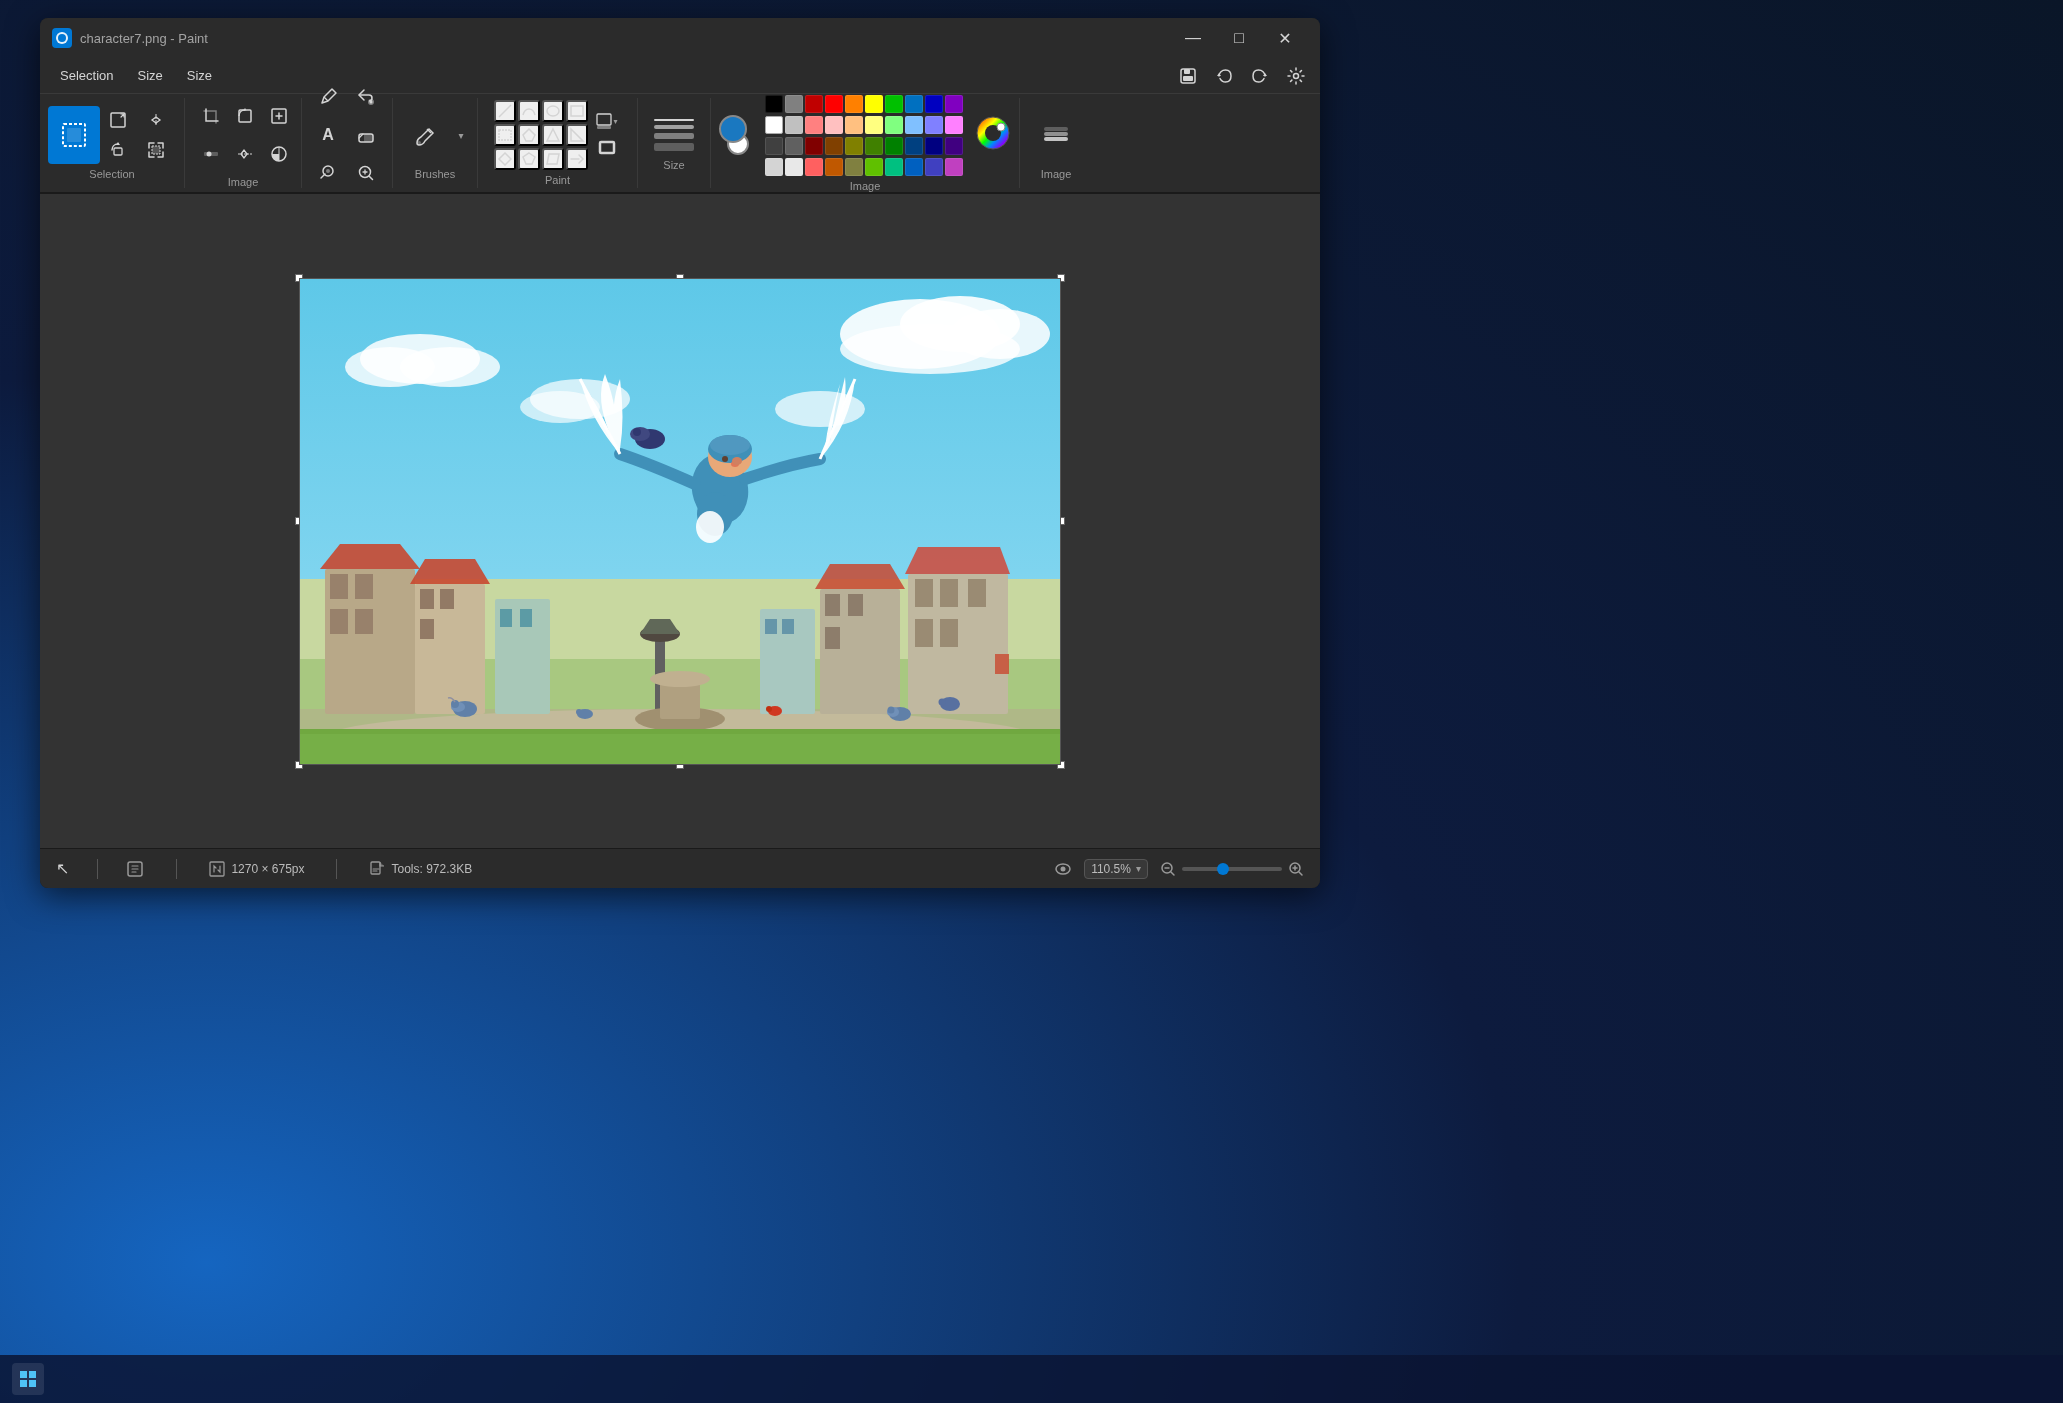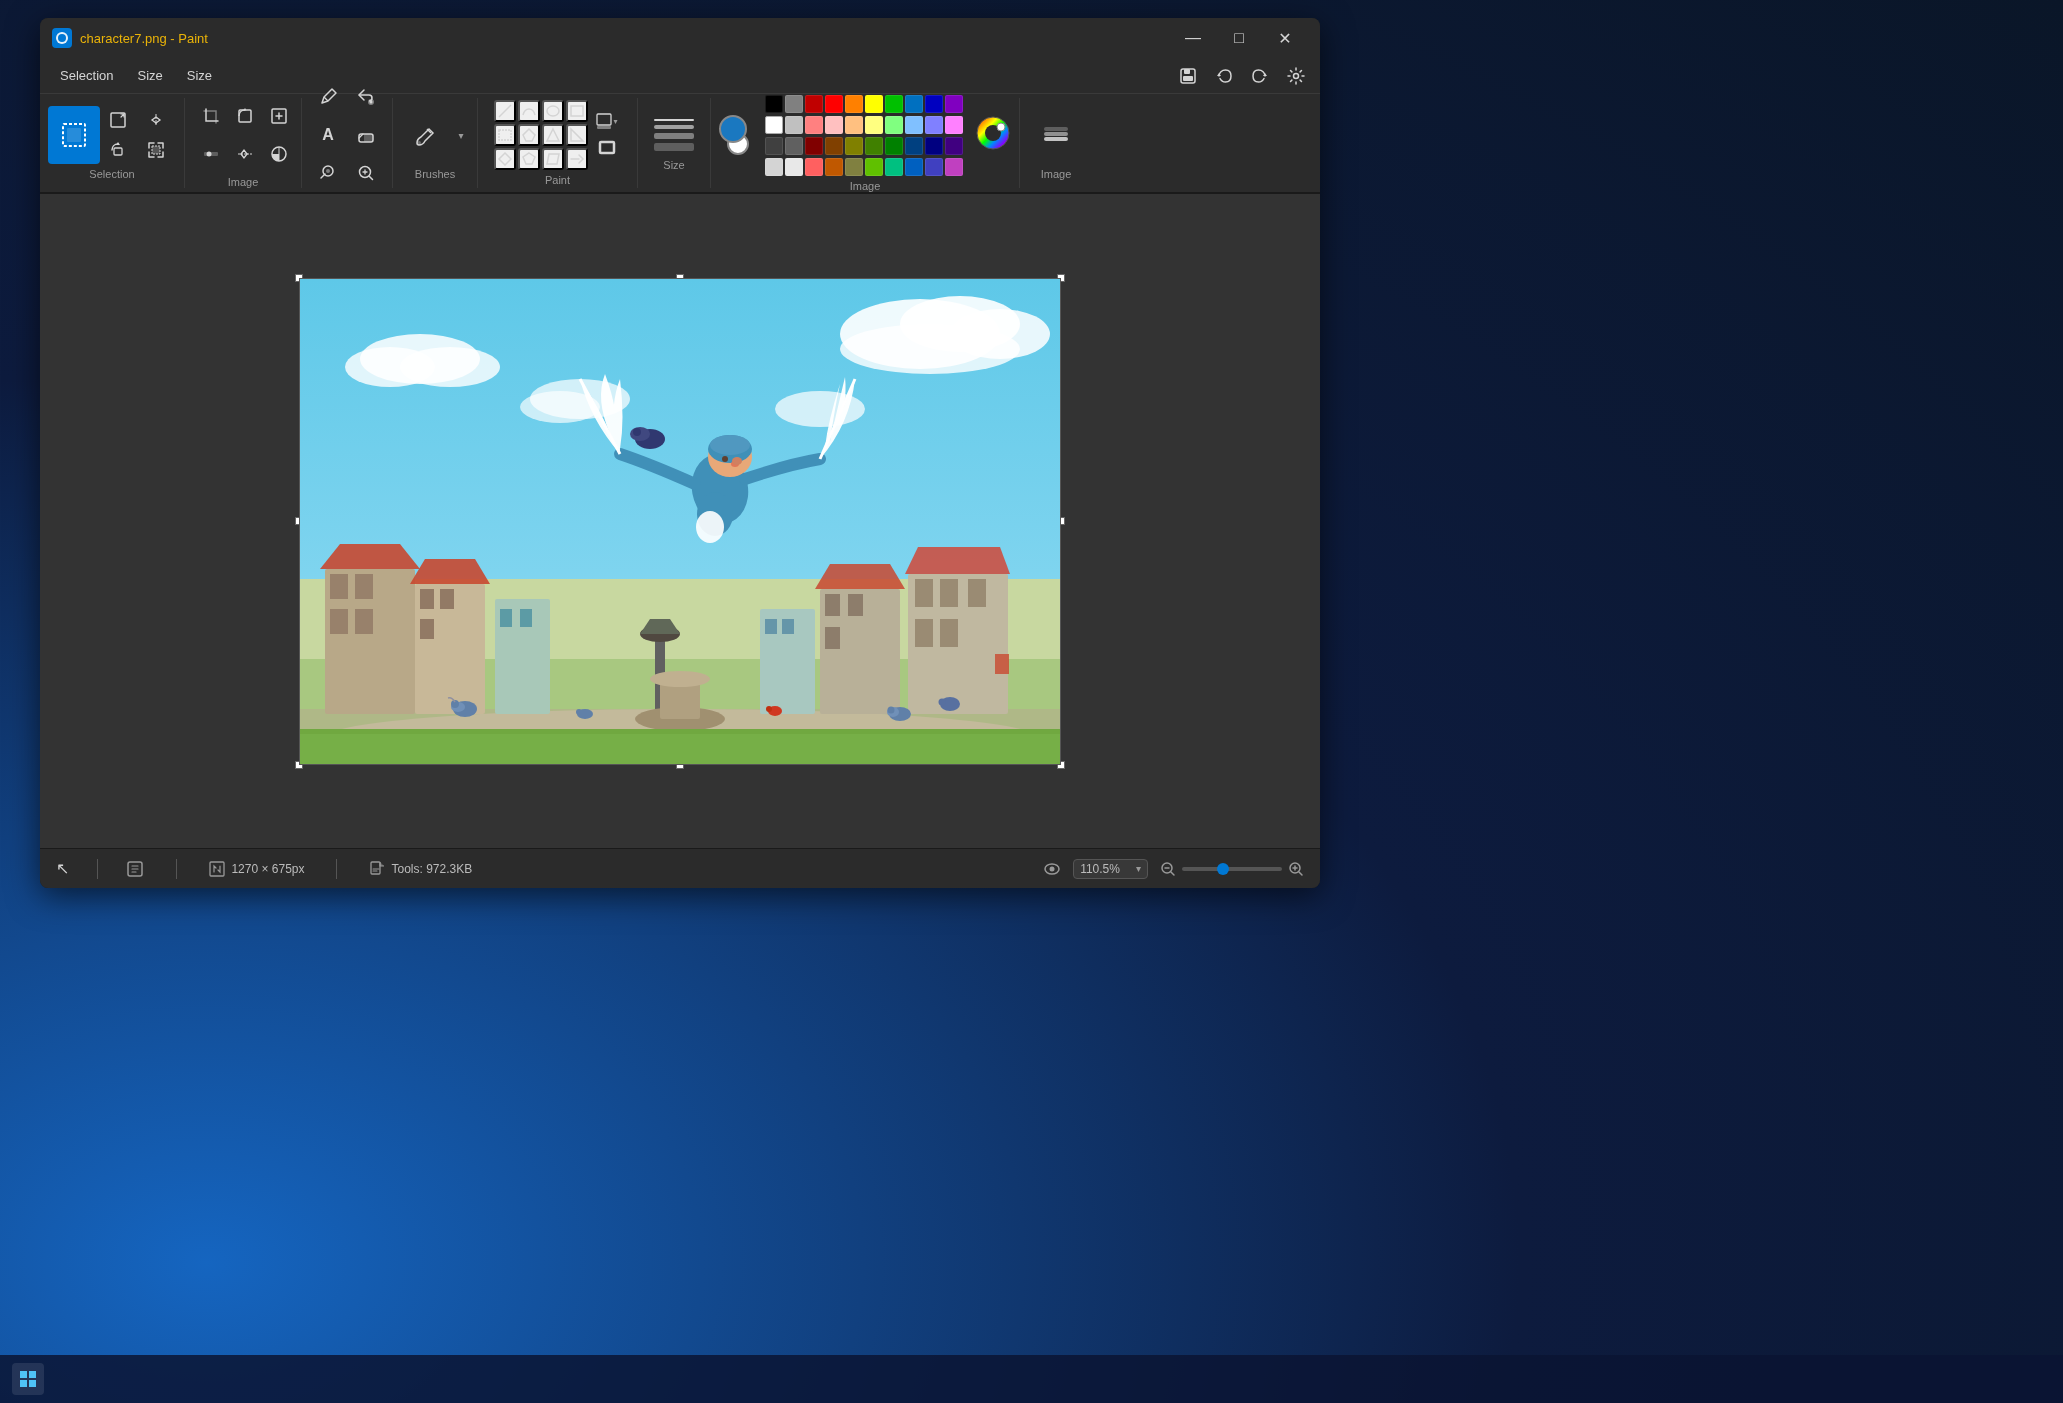--- a/index.html
+++ b/index.html
@@ -45,21 +45,21 @@
       padding: 0 12px;
       flex-shrink: 0;
     }
     .title-bar-icon {
       width: 20px;
       height: 20px;
       margin-right: 8px;
     }
     .title-bar-text {
       font-size: 13px;
-      color: #eab308;
+      color: #a3a3a3;
       flex: 1;
     }
     .title-bar-controls {
       display: flex;
       gap: 0;
     }
     .title-btn {
       width: 46px;
       height: 32px;
       background: transparent;
@@ -246,21 +246,21 @@
       top: -4px;
       left: 35%;
       width: 12px;
       height: 12px;
       background: #0078d4;
       border-radius: 50%;
     }
     .zoom-dropdown {
       display: flex;
       align-items: center;
-      gap: 16px;
+      gap: 5px;
       font-size: 12px;
       color: #bbb;
       cursor: pointer;
       padding: 2px 6px;
       border-radius: 4px;
       border: 1px solid #555;
       background: #383838;
     }
 
     

